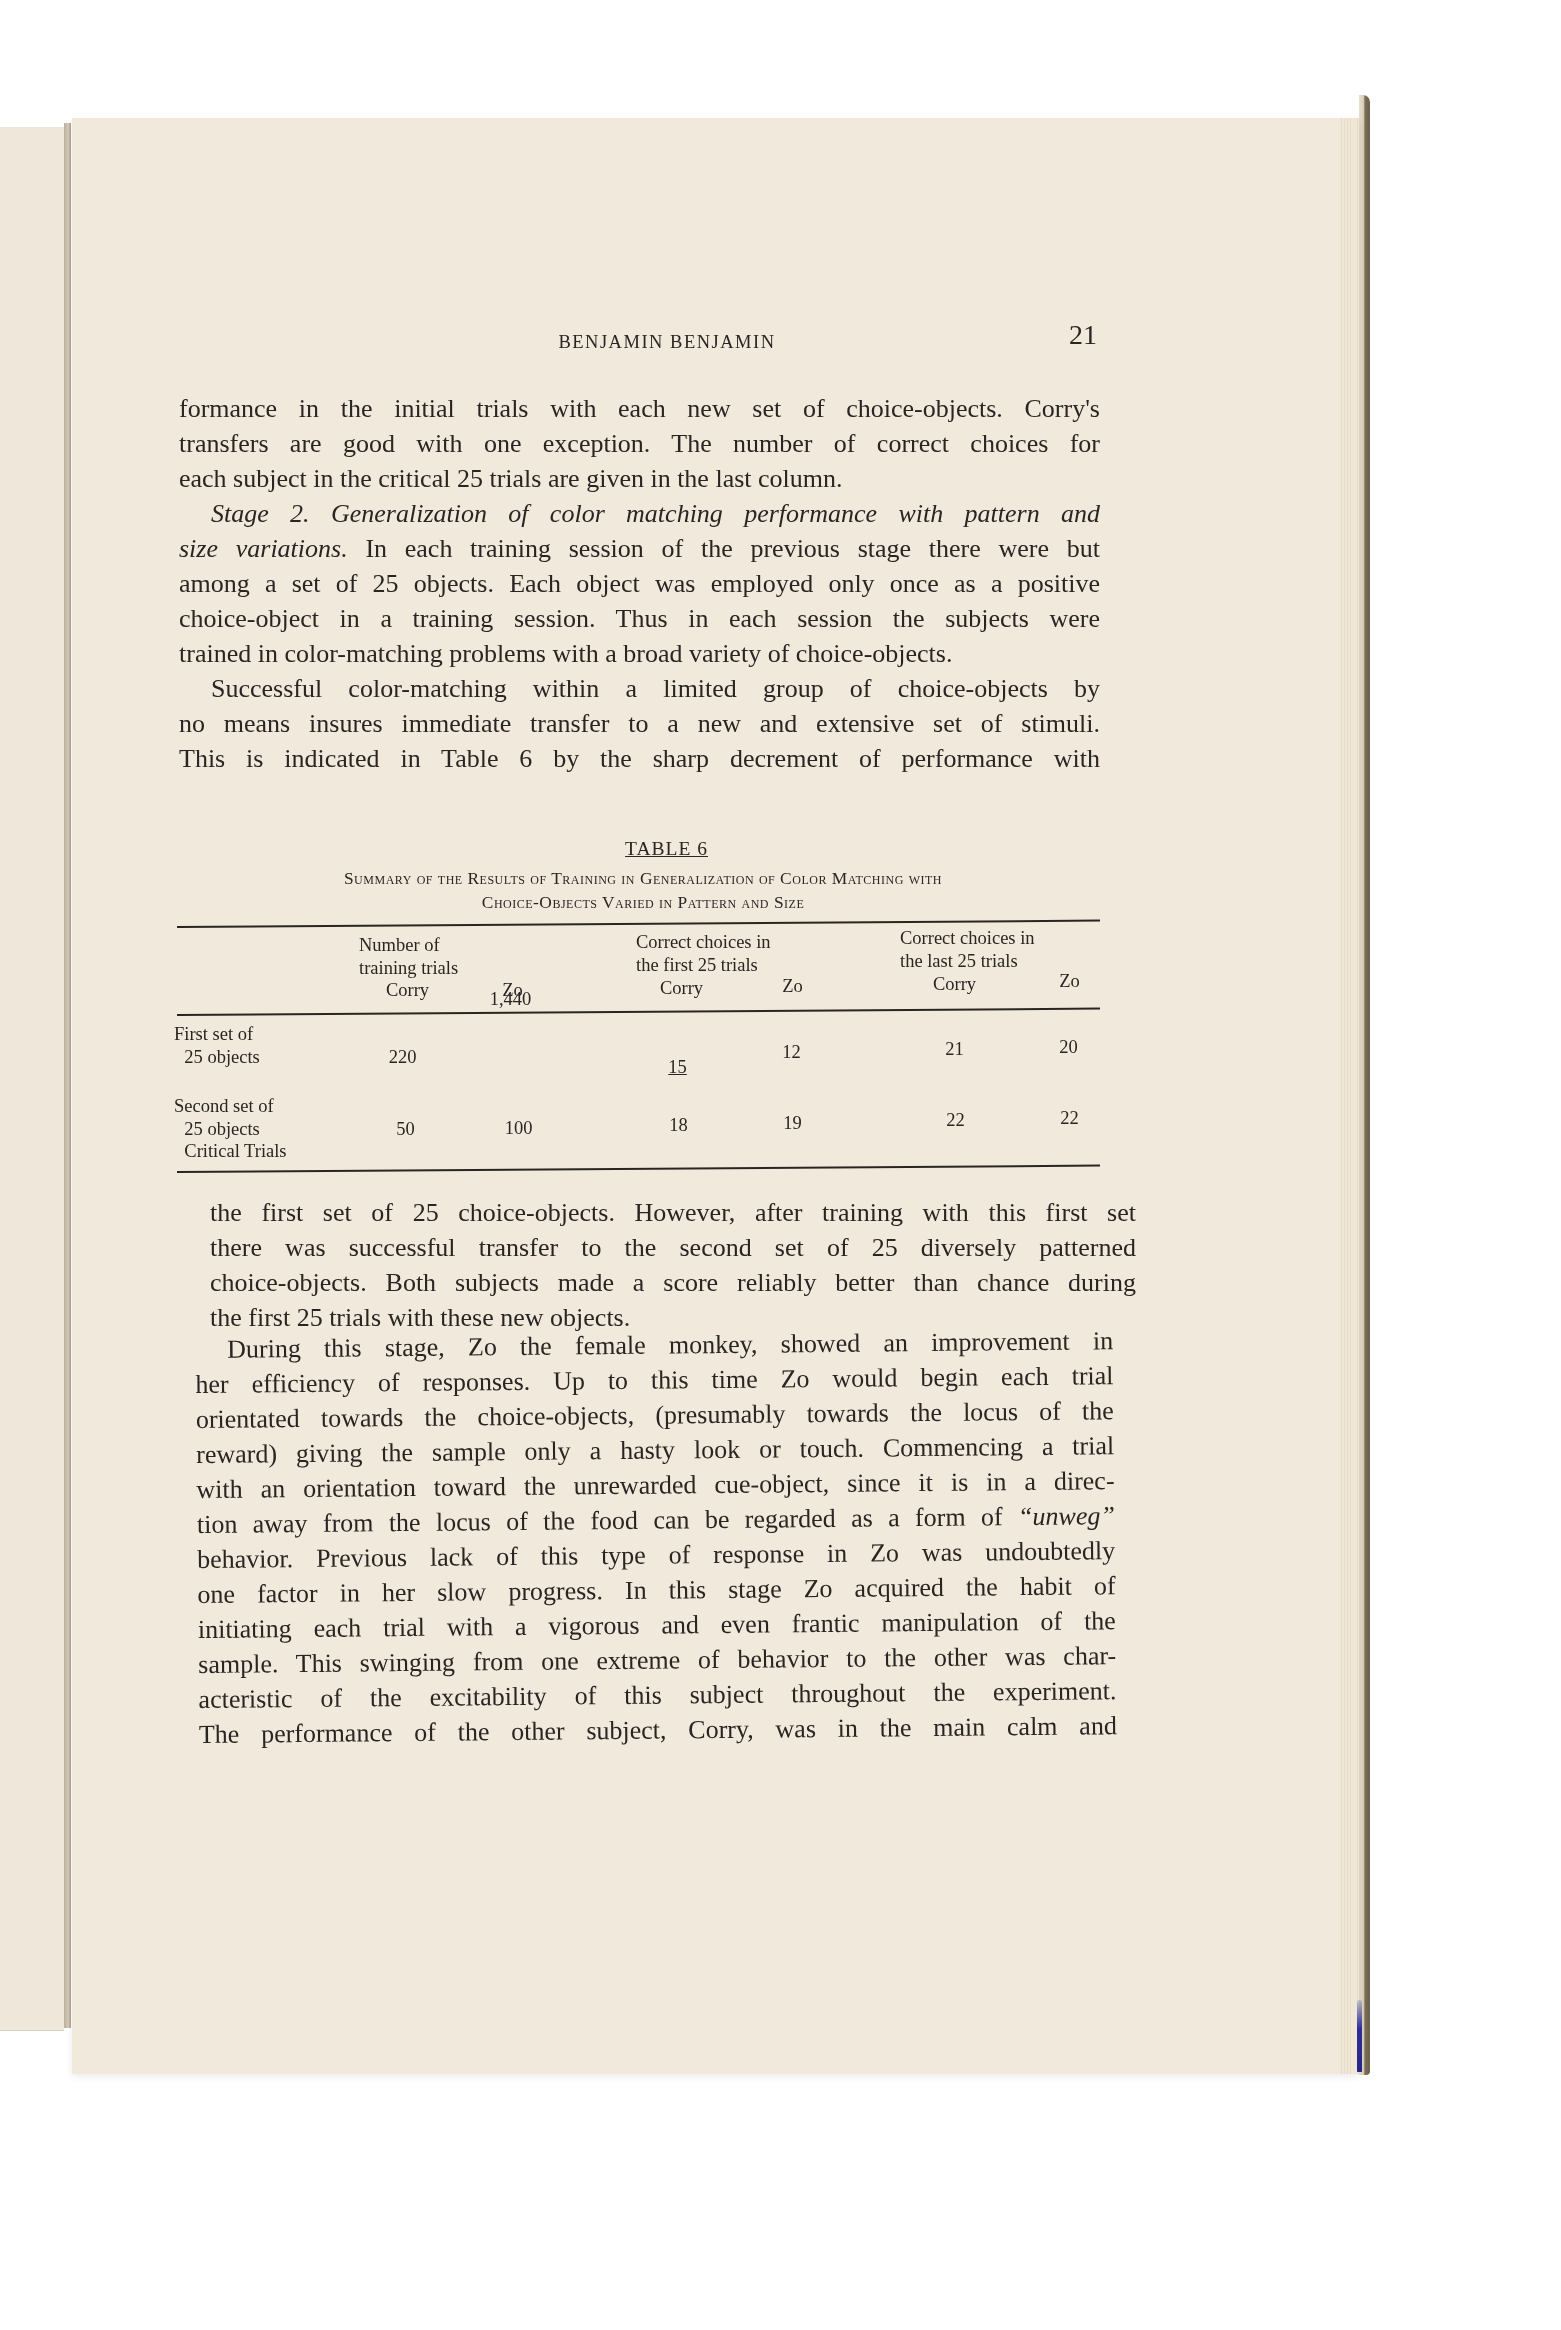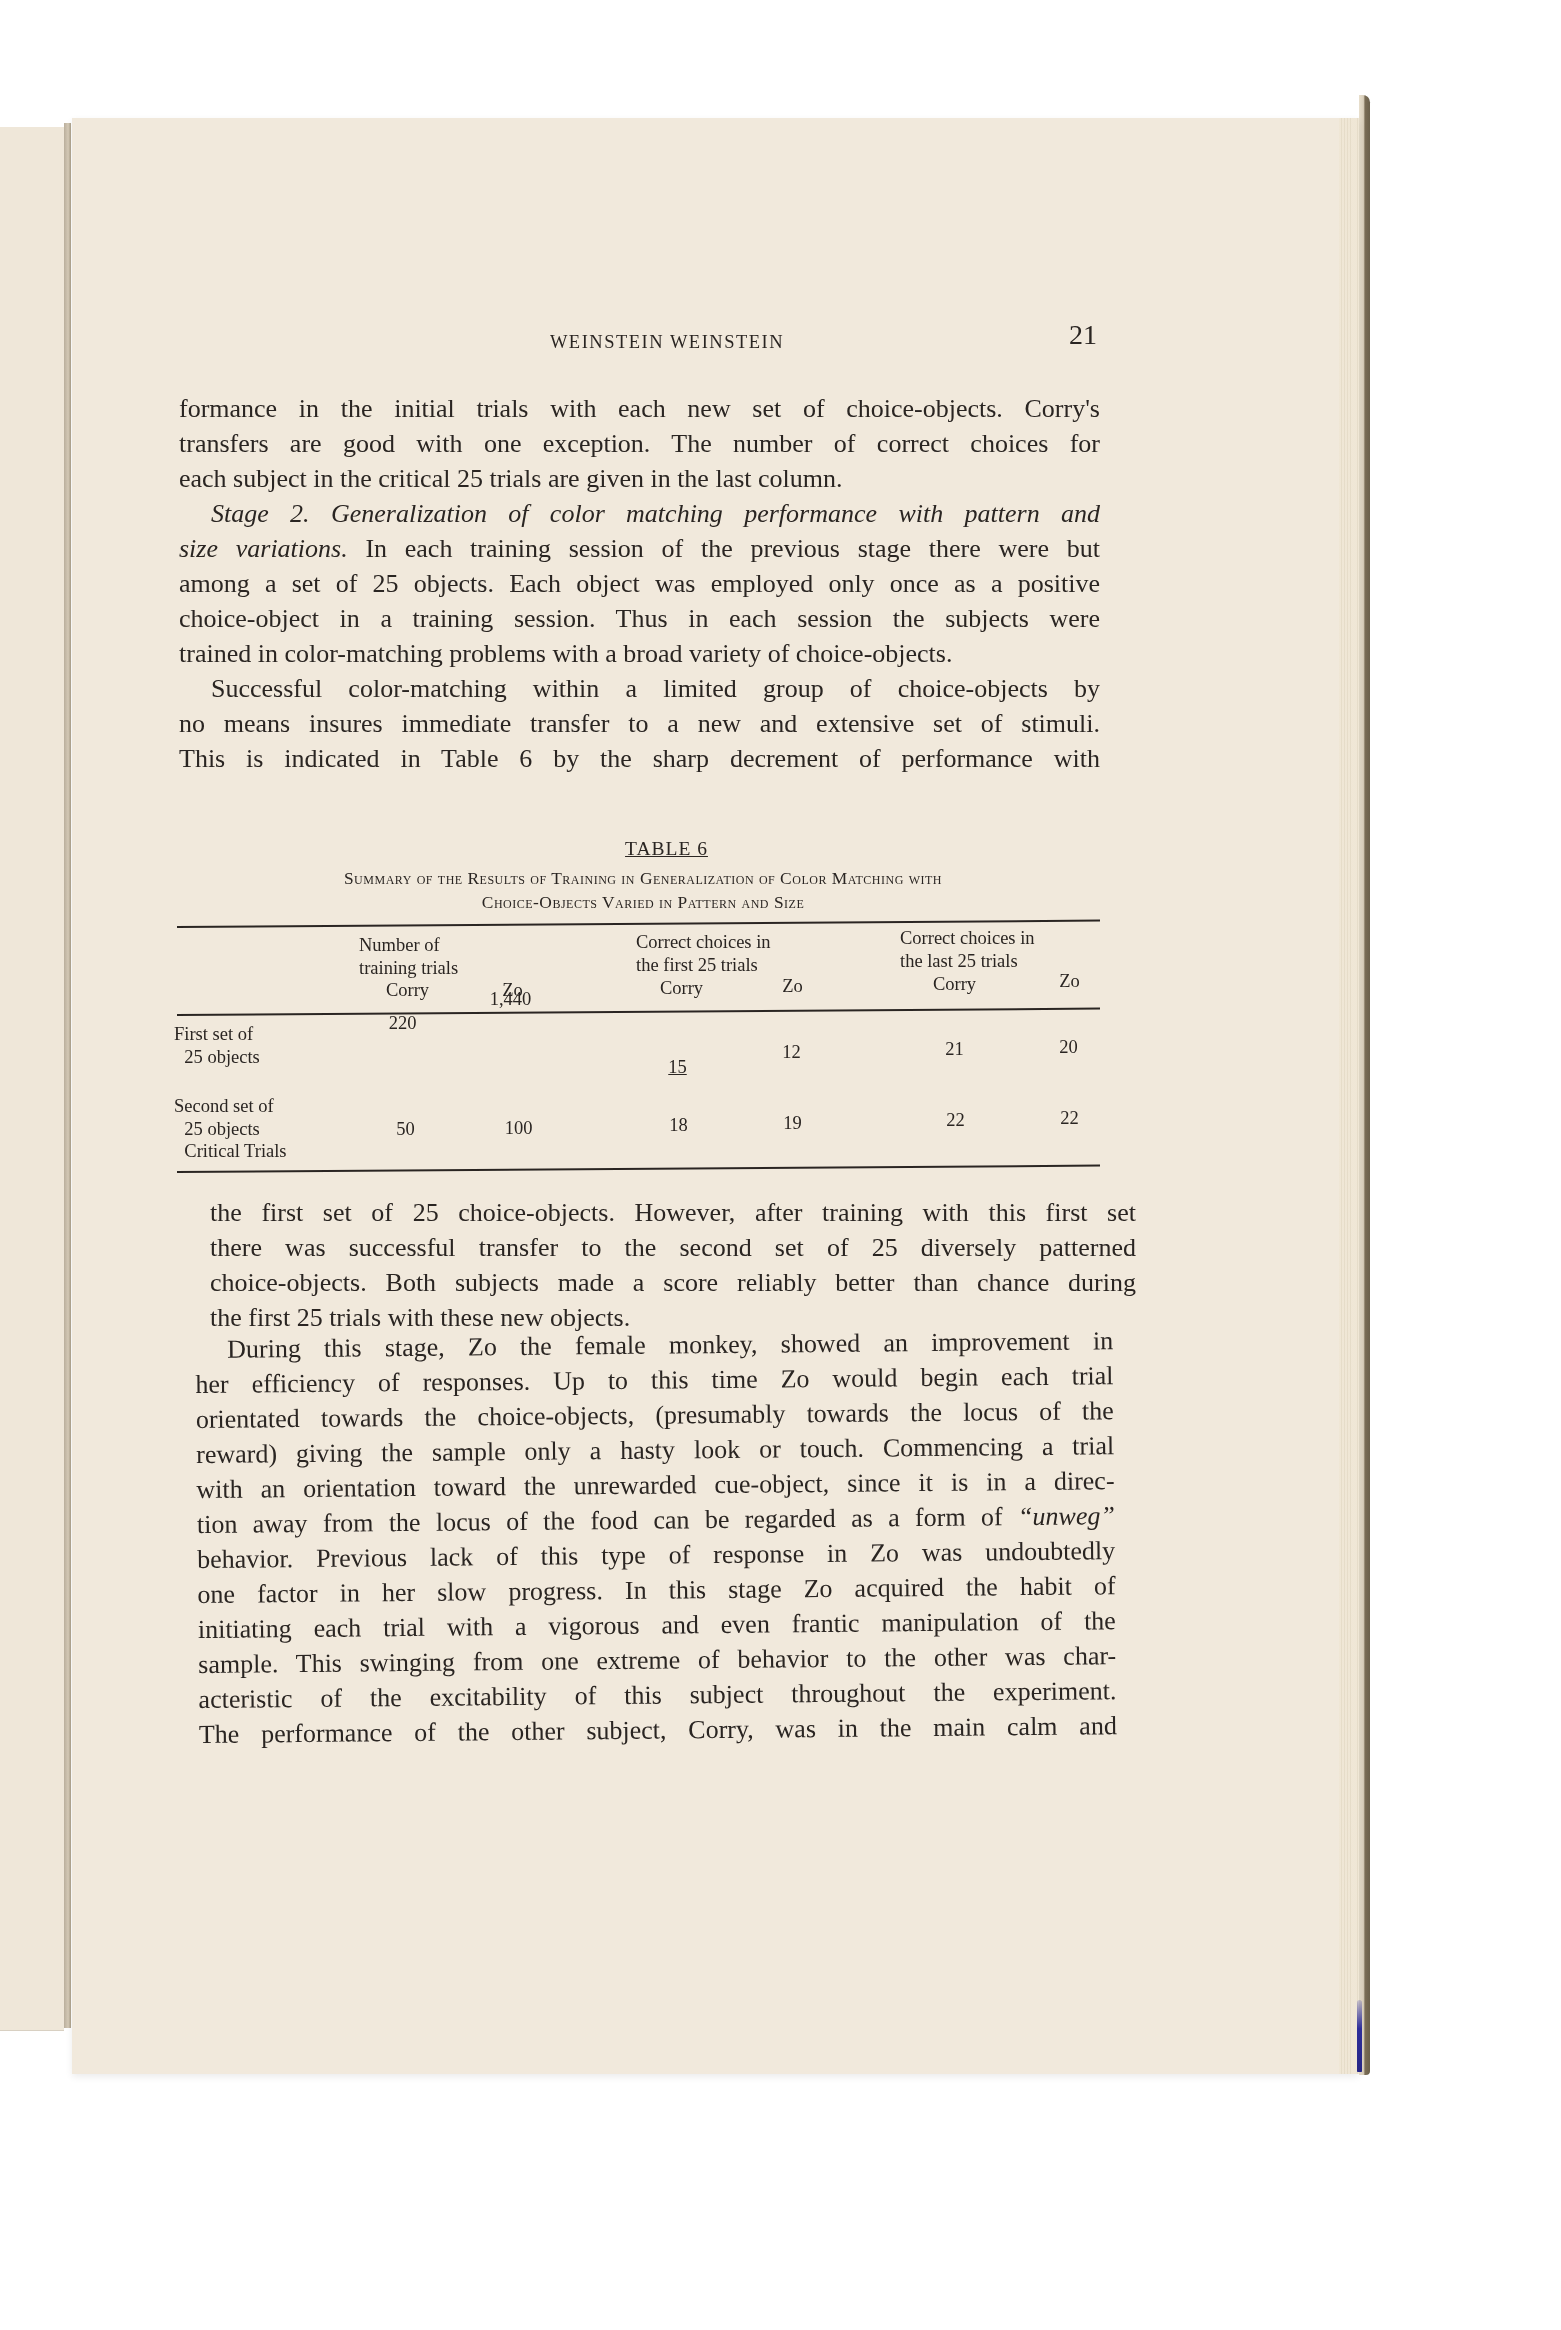--- a/index.html
+++ b/index.html
@@ -81,21 +81,21 @@
 
 <div class="left-page"></div>
 <div class="gutter"></div>
 <div class="cover-edge"></div>
 
 <div class="page">
   <div class="page-edges"></div>
 </div>
 <div class="blue-mark"></div>
 
-<div class="running-head">WEINSTEIN WEINSTEIN</div>
+<div class="running-head">BENJAMIN BENJAMIN</div>
 <div class="page-number">21</div>
 
 <div class="body-text block1">
   <span class="line">formance in the initial trials with each new set of choice-objects.  Corry's</span>
   <span class="line">transfers are good with one exception.  The number of correct choices for</span>
   <span class="line last">each subject in the critical 25 trials are given in the last column.</span>
   <span class="line indent"><span class="ital">Stage 2.  Generalization of color matching performance with pattern and</span></span>
   <span class="line"><span class="ital">size variations.</span><span>  In each training session of the previous stage there were but</span></span>
   <span class="line">among a set of 25 objects.  Each object was employed only once as a positive</span>
   <span class="line">choice-object in a training session.  Thus in each session the subjects were</span>
@@ -132,21 +132,21 @@
 <div class="cell num" style="left:759px; top:975px;">Zo</div>
 <div class="cell num" style="left:921px; top:973px;">Corry</div>
 <div class="cell num" style="left:1036px; top:970px;">Zo</div>
 
 <div class="rule mid"></div>
 
 <div class="cell stub" style="left:174px; top:1023px; width:164px;">
   <span>First set of</span>
   <span class="sub">25 objects</span>
 </div>
-<div class="cell num" style="left:369px; top:1012px;">220</div>
+<div class="cell num" style="left:369px; top:1046px;">220</div>
 <div class="cell num" style="left:477px; top:988px;">1,440</div>
 <div class="cell num" style="left:644px; top:1056px;text-decoration:underline;">15</div>
 <div class="cell num" style="left:758px; top:1041px;">12</div>
 <div class="cell num" style="left:921px; top:1038px;">21</div>
 <div class="cell num" style="left:1035px; top:1036px;">20</div>
 
 <div class="cell stub" style="left:174px; top:1095px; width:185px;">
   <span>Second set of</span>
   <span class="sub">25 objects</span>
   <span class="sub">Critical Trials</span>

